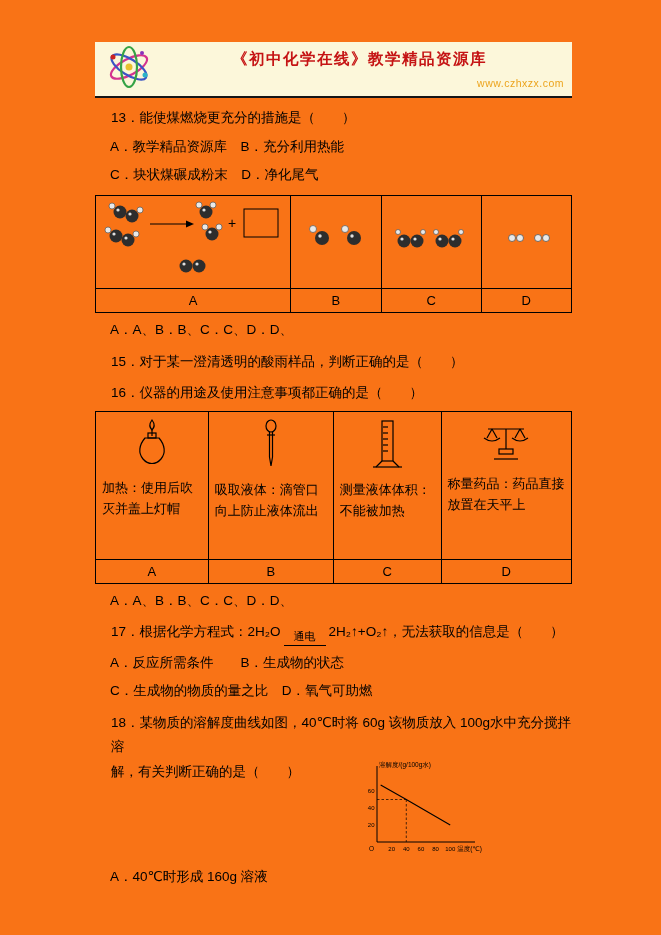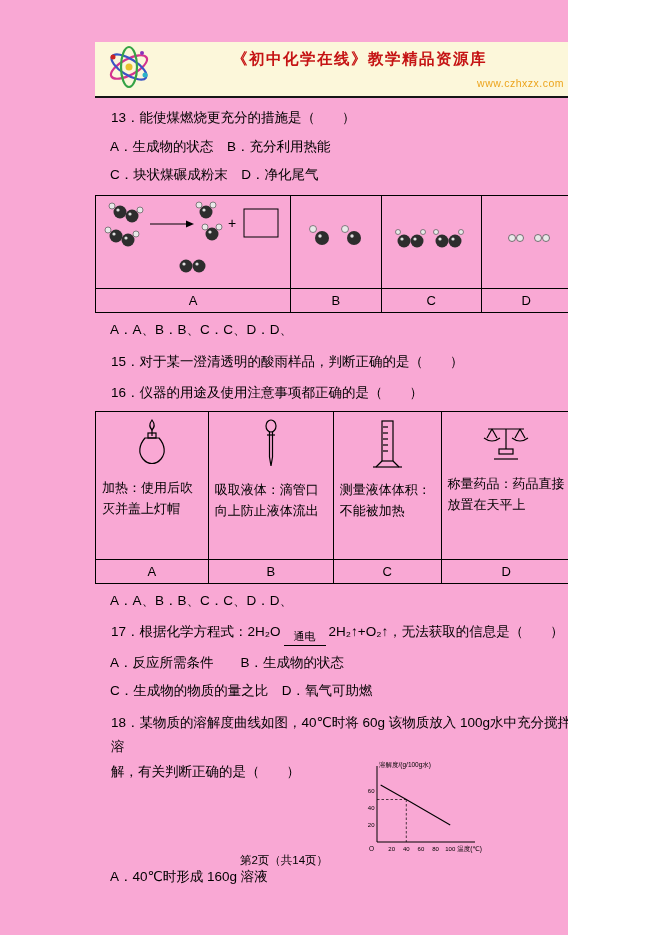--- a/index.html
+++ b/index.html
@@ -2,21 +2,21 @@
 <html><head>
 <meta charset="utf-8">
 <style>
   * { margin:0; padding:0; box-sizing:border-box; }
   html,body { background:#fff; }
   body {
     width:661px; height:935px;
     font-family:"Liberation Sans","DejaVu Sans",sans-serif;
     color:#000;
   }
-  .page { position:relative; width:568px; height:935px; background:#f9a8d4; overflow:hidden; }
+  .page { position:relative; width:661px; height:935px; background:#f97316; overflow:hidden; }
   .content { position:absolute; left:95px; top:42px; width:477px; }
 
   
   .banner { display:flex; align-items:center; background:#fcf7da; height:54px; padding:2px 8px; }
   .banner-text { flex:1; text-align:center; }
   .banner-title { color:#c51414; font-weight:bold; font-size:15.5px; letter-spacing:1.5px; }
   .banner-url { color:#eca41d; font-size:10.5px; margin-top:7px; letter-spacing:0.5px;text-align:right; }
   .divider { border-bottom:2px solid #151515; }
 
   
@@ -68,21 +68,21 @@
       </div>
       <div class="banner-text">
         <div class="banner-title">《初中化学在线》教学精品资源库</div>
         <div class="banner-url">www.czhxzx.com</div>
       </div>
     </div>
     <div class="divider"></div>
 
     <div class="q">
       <div class="stem">13．能使煤燃烧更充分的措施是（　　）</div>
-      <div class="opt">A．生成物的状态　B．充分利用热能</div>
+      <div class="opt">A．教学精品资源库　B．充分利用热能</div>
       <div class="opt">C．块状煤碾成粉末　D．净化尾气</div>
     </div>
 
     <div class="q">
       <table class="mol-table">
         <tbody>
             <tr class="body-row">
           <td class="mol-a">
             <svg width="190" height="88" viewBox="0 0 190 88">
               <g>
@@ -271,14 +271,13 @@
             <text x="22" y="90.5" font-size="6.5">O</text>
             <text x="32" y="7" font-size="6.5">溶解度/(g/100g水)</text>
             <text x="135" y="90.5" font-size="6.5" text-anchor="end">温度(℃)</text>
           </svg>
       </div>
       <div class="opt">A．40℃时形成 160g 溶液</div>
     </div>
 
   </div>
 
-  <div class="footer">第2页（共14页）</div>
 </div>
 
 </body></html>

